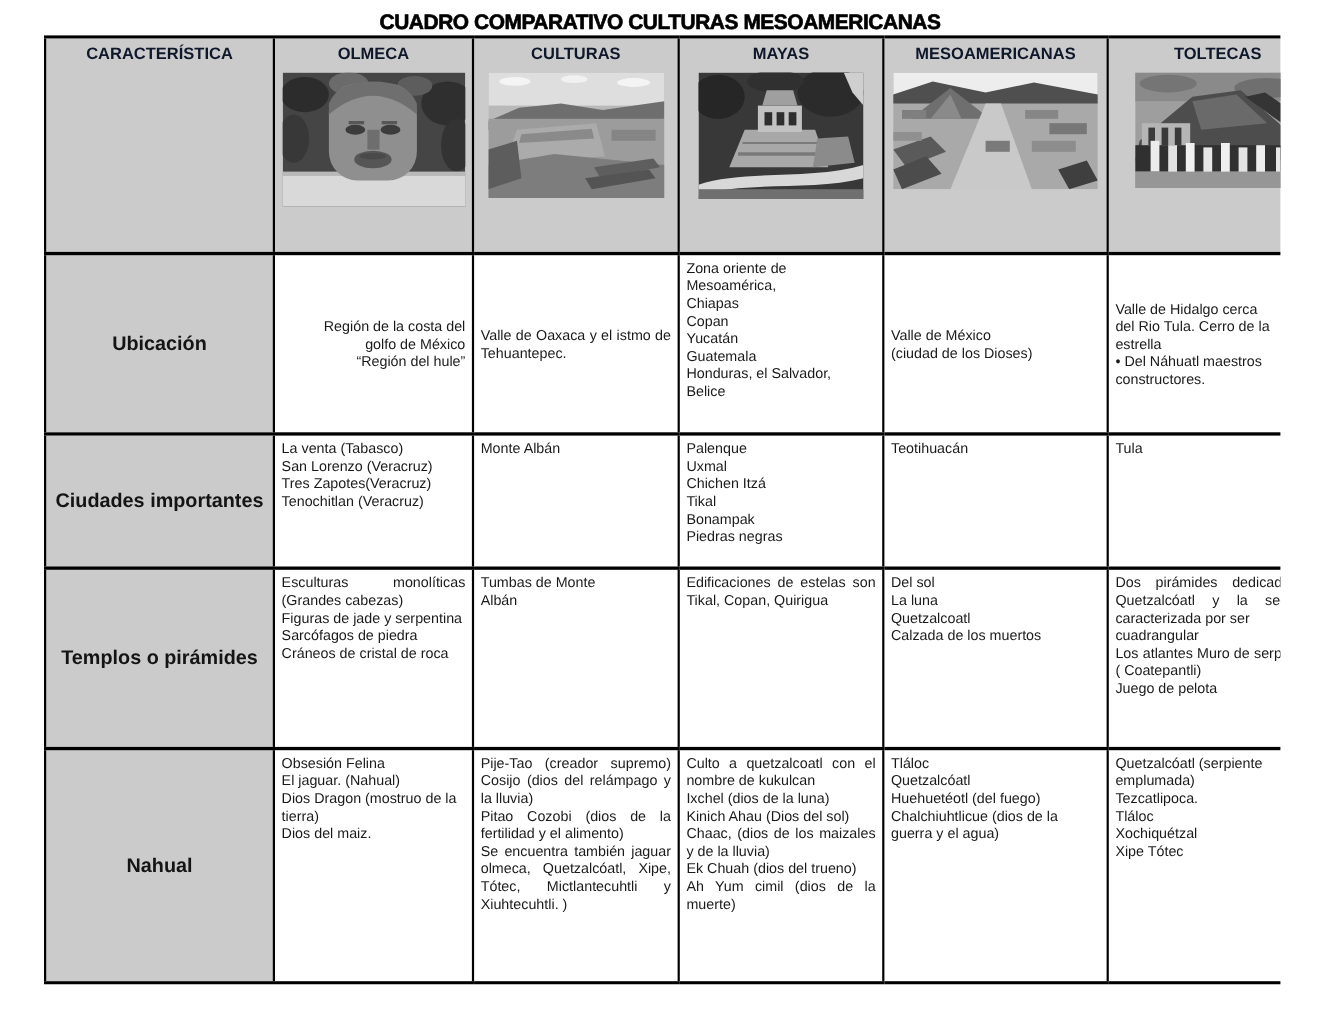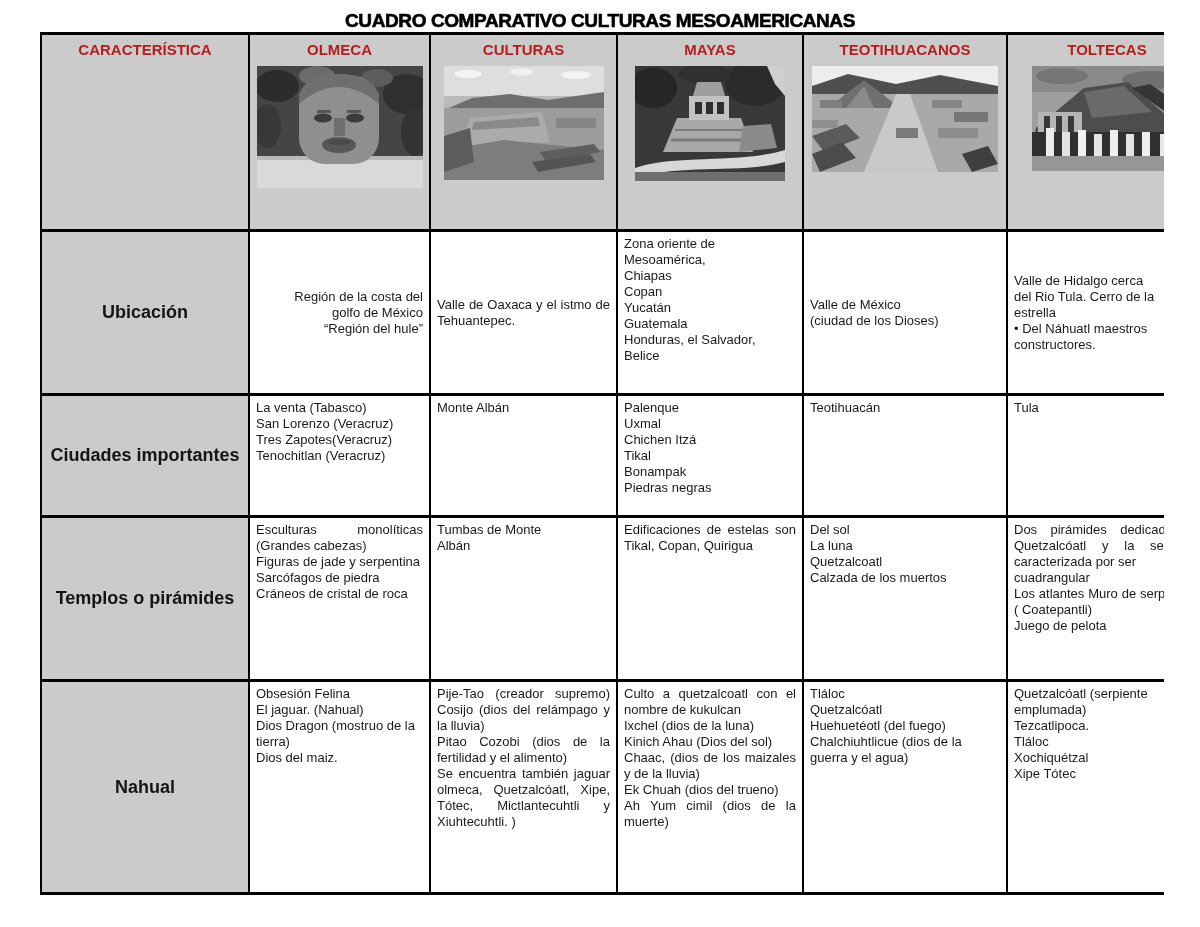--- a/index.html
+++ b/index.html
@@ -13,21 +13,21 @@
   .table-clip{margin-left:40px;width:1124px;overflow:hidden;}
   table.cmp{border-collapse:collapse;table-layout:fixed;width:1166px;background:#fff;}
   col.c0{width:208px}col.c1{width:181px}col.c2{width:187px}
   col.c3{width:186px}col.c4{width:204px}col.c5{width:200px}
   th,td{
     border-left:2px solid #000;border-right:2px solid #000;
     border-top:3px solid #000;border-bottom:3px solid #000;
     padding:4px 6px;vertical-align:top;overflow:hidden;
   }
   th{background:#cbcbcb;padding:3px 2px 0 2px;font-weight:bold;}
-  .cname{font-size:15px;line-height:19px;text-align:center;color:#b91c1c;margin:2px 0 7px 0;font-weight:bold;}
+  .cname{font-size:15px;line-height:19px;text-align:center;color:#0f172a;margin:2px 0 7px 0;font-weight:bold;}
   .photo{display:flex;justify-content:center;align-items:flex-start;}
   .photo svg{display:block;}
   td.feature{
     background:#cbcbcb;text-align:center;vertical-align:middle;
     font-weight:bold;font-size:18px;line-height:23px;color:#141414;
   }
   td.cell{font-size:13px;line-height:16px;color:#1a1a1a;white-space:pre-line;}
   .center{text-align:right;}
   .justify{text-align:justify;margin-left:18px;}
   .vmid{vertical-align:middle;}
@@ -122,21 +122,21 @@
               <rect x="82" y="36" width="7" height="12" fill="#2e2e2e"></rect>
               <polygon points="58,30 90,30 86,16 62,16" fill="#9f9f9f"></polygon>
               <polygon points="104,86 142,82 136,58 108,60" fill="#8b8b8b"></polygon>
               <path d="M0,102 C40,88 104,98 150,84 L150,96 C104,108 42,98 0,112 Z" fill="#d8d8d8"></path>
               <rect x="0" y="106" width="150" height="9" fill="#6f6f6f"></rect>
             </svg>
           </div>
         </th>
 
         <th>
-          <div class="cname">TEOTIHUACANOS</div>
+          <div class="cname">MESOAMERICANAS</div>
           <div class="photo">
             <svg width="186" height="106" viewBox="0 0 186 106">
               <rect width="186" height="106" fill="#a9a9a9"></rect>
               <rect width="186" height="20" fill="#ededed"></rect>
               <polygon points="0,20 36,8 84,18 128,9 186,20 186,28 0,28" fill="#4f4f4f"></polygon>
               <polygon points="16,42 52,14 88,42" fill="#6f6f6f"></polygon>
               <polygon points="34,42 52,20 62,42" fill="#8a8a8a"></polygon>
               <polygon points="84,28 98,28 126,106 52,106" fill="#c9c9c9"></polygon>
               <rect x="84" y="62" width="22" height="10" fill="#7a7a7a"></rect>
               <rect x="8" y="34" width="22" height="8" fill="#7f7f7f"></rect>

